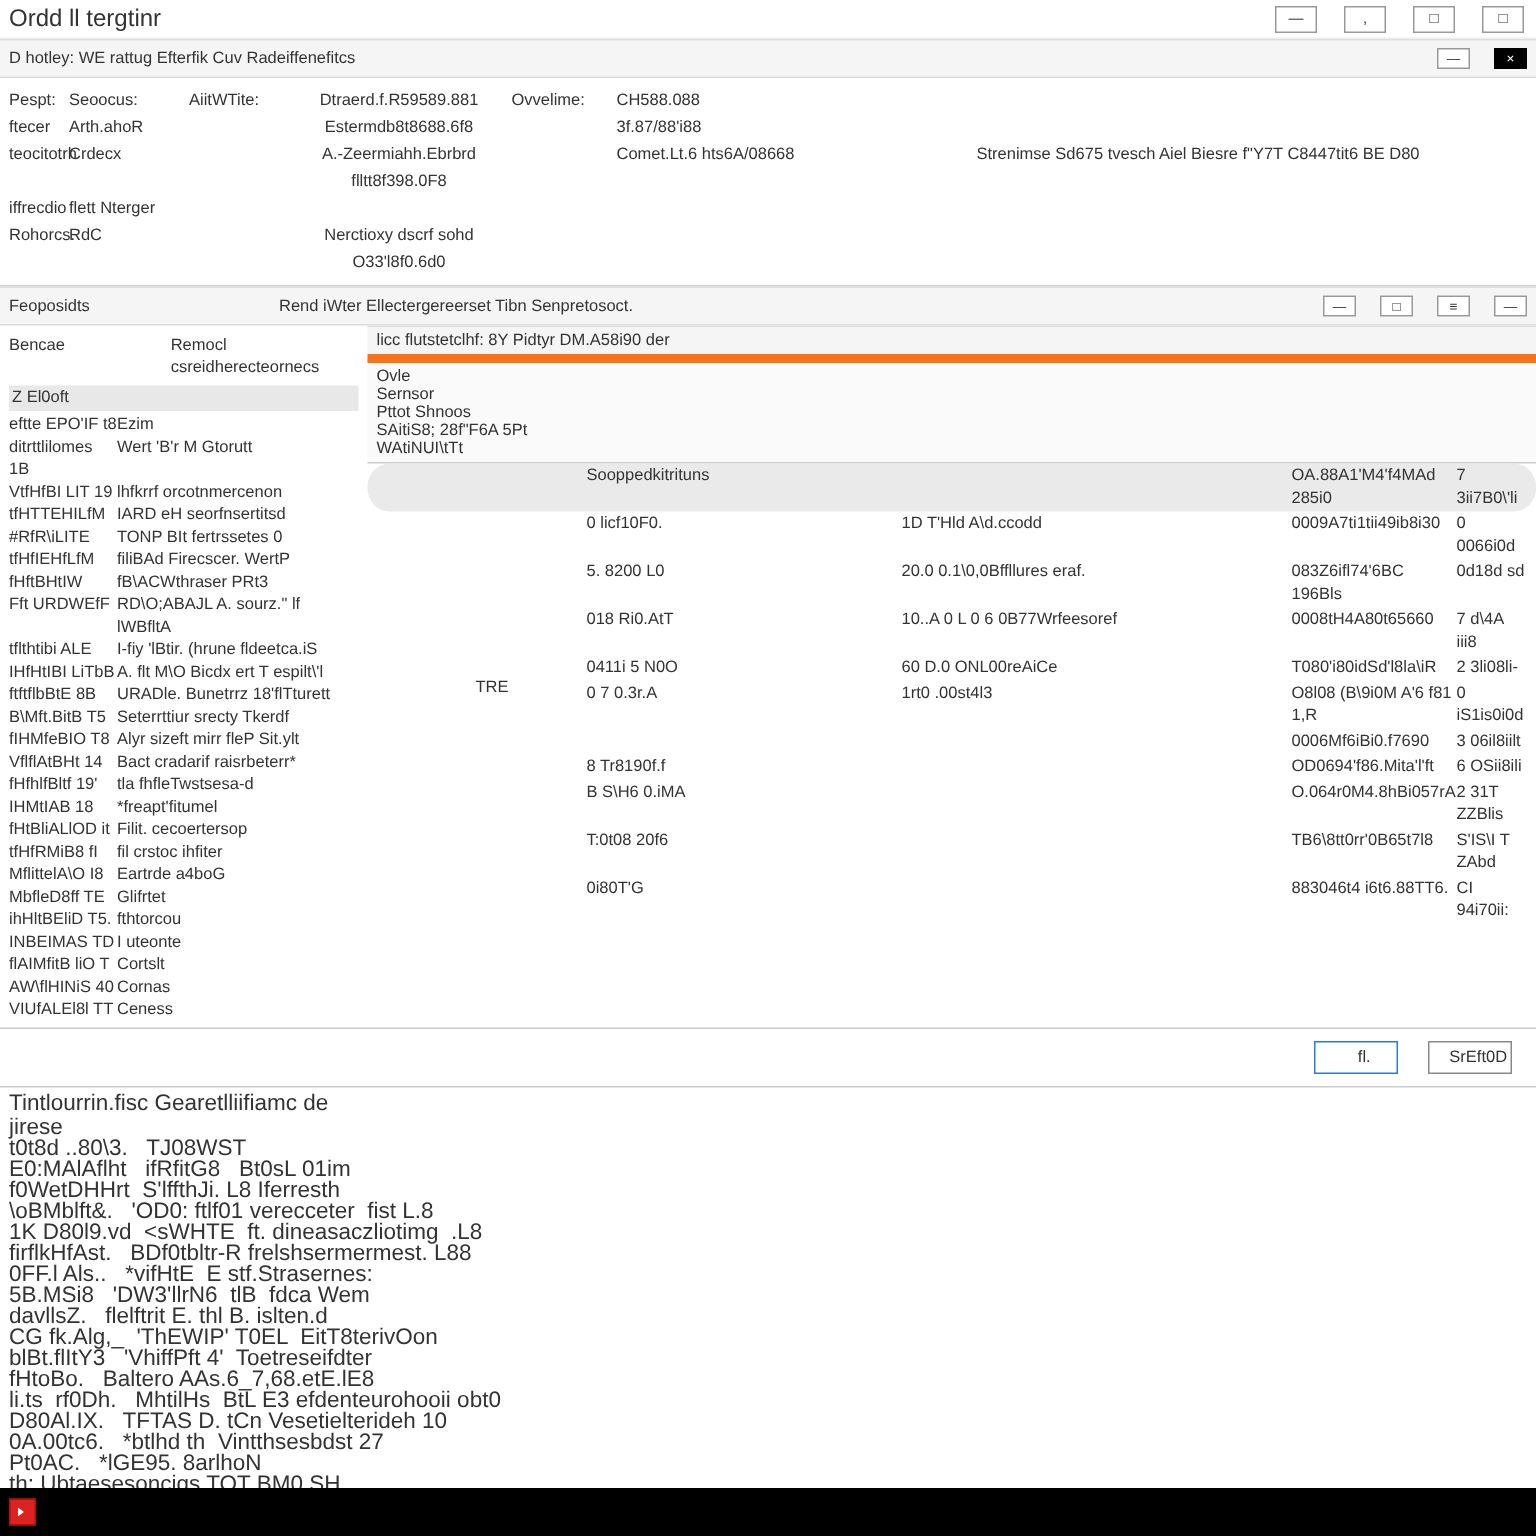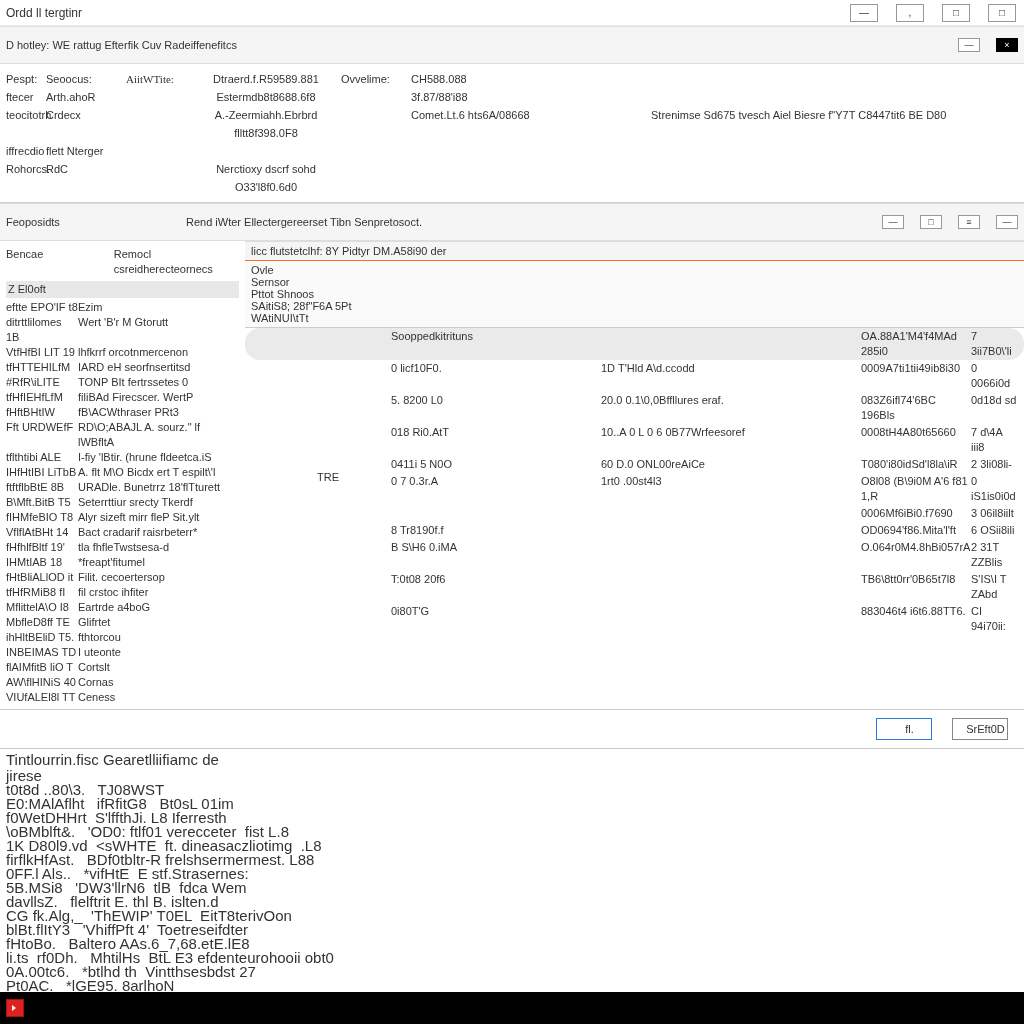--- a/index.html
+++ b/index.html
@@ -14,30 +14,30 @@
   display: flex;
   flex-direction: column;
 }
 .titlebar {
   height: 26px;
   display: flex;
   align-items: center;
   padding: 0 4px;
   border-bottom: 1px solid #eee;
 }
-.titlebar .title { flex: 1; font-size: 12px; color: #333; padding-left: 2px; }
+.titlebar .title { flex: 1; font-size: 16px; color: #333; padding-left: 2px; }
 .win-controls { display: flex; gap: 18px; padding-right: 4px; }
 .win-btn {
   width: 28px; height: 18px;
   display: flex; align-items: center; justify-content: center;
   border: 1px solid #999; background: #fff;
   font-size: 10px; color: #333;
 }
 .panel-header {
-  height: 38px;
+  height: 26px;
   background: #f5f5f5;
   border-top: 1px solid #ddd;
   border-bottom: 1px solid #ddd;
   display: flex;
   align-items: center;
   padding: 0 6px;
   font-size: 11px;
 }
 .panel-header .htitle { flex: 1; }
 .panel-header .hctl { display: flex; gap: 16px; }
@@ -45,21 +45,21 @@
 .hbtn.black { background: #000; color: #fff; border-color:#000; }
 .info-grid {
   padding: 6px;
   font-size: 11px;
   line-height: 18px;
   border-bottom: 1px solid #ccc;
 }
 .info-row { display: flex; }
 .info-cell-l { width: 40px; }
 .info-cell-v { width: 80px; }
-.info-cell-m { width: 65px; font-family: Liberation Serif, serif; }
+.info-cell-m { width: 65px; }
 .info-cell-val { width: 150px; text-align: center; }
 .info-cell-r { width: 70px; }
 .info-cell-rv { width: 140px; }
 .info-cell-far { margin-left: 100px; }
 .mid-section { display: flex; min-height: 390px; border-bottom: 1px solid #ccc; }
 .side-col {
   width: 245px;
   padding: 4px 6px;
   font-size: 11px;
   line-height: 15px;
@@ -67,21 +67,21 @@
 }
 .side-header { font-size: 11px; padding: 2px 0; }
 .side-sel { background: #e8e8e8; display: block; margin: 2px 0; padding: 1px 2px; }
 .side-row { display: flex; }
 .side-c1 { width: 72px; }
 .side-c2 { flex: 1; }
 .main-col { flex: 1; display: flex; flex-direction: column; }
 .sub-header {
   background: #f5f5f5;
   border-top: 1px solid #ddd;
-  border-bottom: 1px solid #f97316;
+  border-bottom: 6px solid #f97316;
   padding: 3px 6px;
   font-size: 11px;
 }
 .table-head {
   display: flex;
   background: #fafafa;
   border-bottom: 1px solid #ccc;
   font-size: 11px;
   padding: 3px 6px;
   flex-direction: column;
@@ -433,20 +433,21 @@
       <div class="log-line">\oBMblft&amp;.   'OD0: ftlf01 verecceter  fist L.8</div>
       <div class="log-line">1K D80l9.vd  &lt;sWHTE  ft. dineasaczliotimg  .L8</div>
       <div class="log-line">firflkHfAst.   BDf0tbltr-R frelshsermermest. L88</div>
       <div class="log-line">0FF.l Als..   *vifHtE  E stf.Strasernes:</div>
       <div class="log-line">5B.MSi8   'DW3'llrN6  tlB  fdca Wem</div>
       <div class="log-line">davllsZ.   flelftrit E. thl B. islten.d</div>
       <div class="log-line">CG fk.Alg,_  'ThEWIP' T0EL  EitT8terivOon</div>
       <div class="log-line">blBt.flItY3   'VhiffPft 4'  Toetreseifdter</div>
       <div class="log-line">fHtoBo.   Baltero AAs.6_7,68.etE.lE8</div>
       <div class="log-line">li.ts  rf0Dh.   MhtilHs  BtL E3 efdenteurohooii obt0</div>
+      <div class="log-line">D80Al.IX.   TFTAS D. tCn Vesetielterideh 10</div>
       <div class="log-line">0A.00tc6.   *btlhd th  Vintthsesbdst 27</div>
       <div class="log-line">Pt0AC.   *lGE95. 8arlhoN</div>
       <div class="log-line"></div>
       <div class="log-line">th: Ubtaesesoncigs TOT BM0.SH</div>
       <div class="log-line"></div>
     </div>
 </div>
 
 <div class="taskbar">
   <span class="tb-icon">

